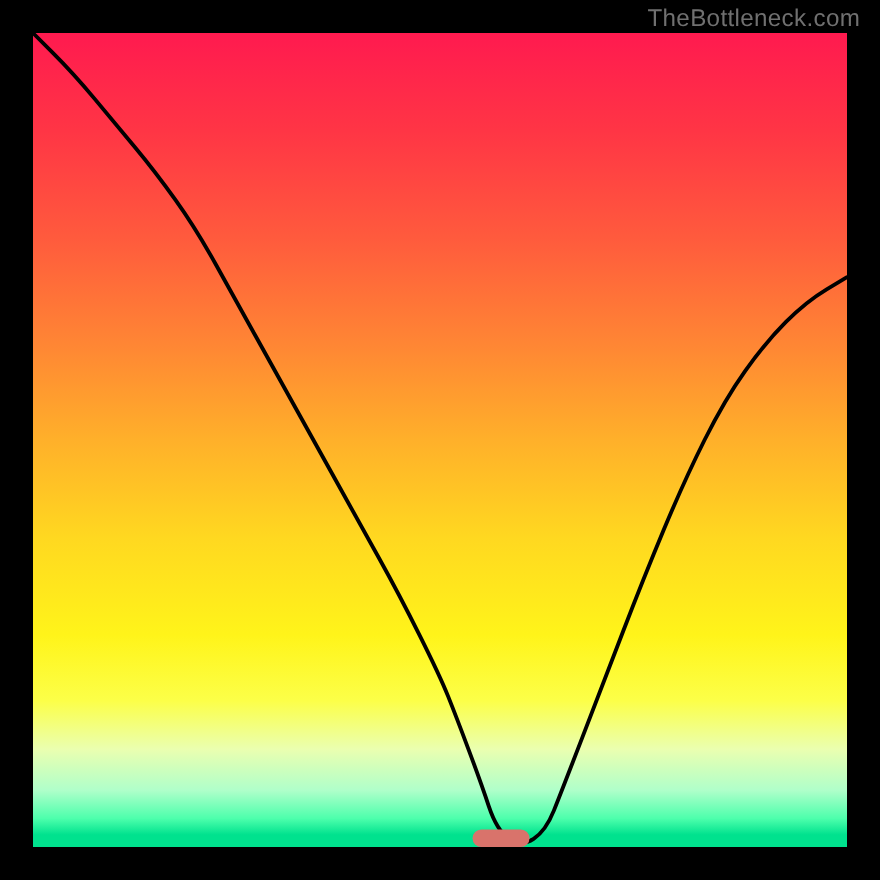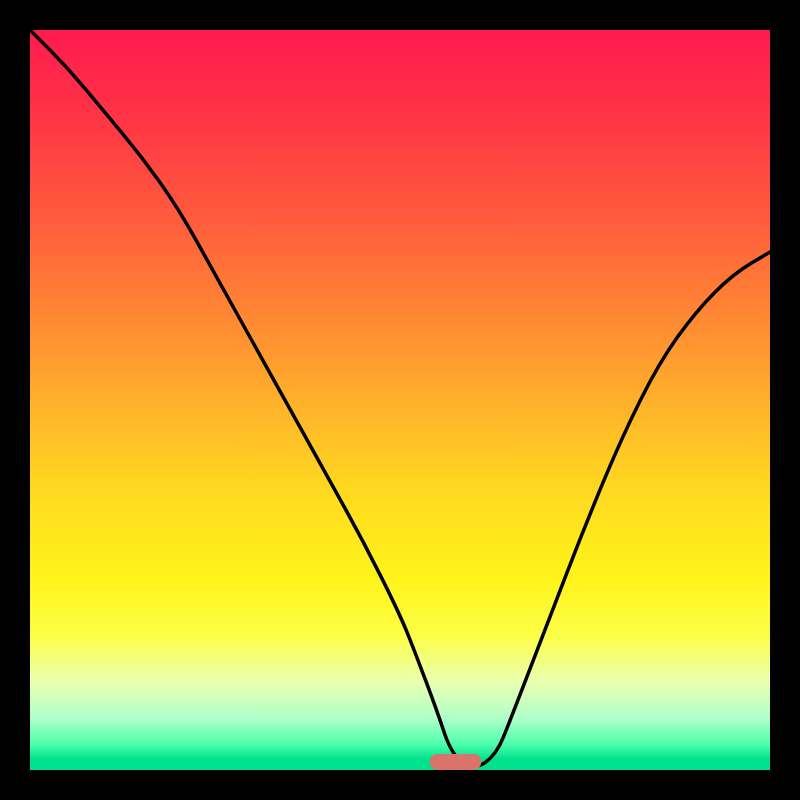--- a/index.html
+++ b/index.html
@@ -49,13 +49,14 @@
           <stop offset="96.5%" stop-color="#4dffac"></stop>
           <stop offset="98.5%" stop-color="#00e28e"></stop>
           <stop offset="100%" stop-color="#00e28e"></stop>
         </linearGradient>
   </defs>
   <rect id="plot-bg" fill="url(#bg-grad)" x="30" y="30" width="740" height="740"></rect>
   <path id="curve" fill="none" stroke="#000" stroke-width="3.5" stroke-linecap="round" d="M 30 30 Q 30 30 48.5 48.500000000000014 Q 67 67.00000000000003 85.5 89.20000000000002 Q 104 111.39999999999999 122.5 133.6 Q 141 155.8 159.5 181.7 Q 178 207.6 196.5 240.89999999999998 Q 215 274.19999999999993 233.5 307.5 Q 252 340.8 270.5 374.1 Q 289 407.40000000000003 307.5 440.70000000000005 Q 326 474 344.5 507.29999999999995 Q 363 540.5999999999999 381.5 577.5999999999999 Q 400 614.6 407.4 633.1 Q 414.8 651.6 425.90000000000003 681.2 Q 437.00000000000006 710.8000000000001 444.4 733 Q 451.79999999999995 755.1999999999999 462.9 762.5999999999999 Q 474 770 485.1 762.5999999999999 Q 496.2 755.1999999999999 503.6 736.6999999999999 Q 511 718.1999999999999 529.5 670.0999999999999 Q 548 622 566.5 573.9 Q 585 525.8 603.5 481.4 Q 622 437.00000000000006 640.5 400 Q 659 362.99999999999994 677.5 337.09999999999997 Q 696 311.2 714.5 292.69999999999993 Q 733 274.19999999999993 751.5 263.09999999999997 L 770 252.00000000000003"></path>
   <rect id="marker" x="429.59999999999997" y="754" width="51.800000000000004" height="16" rx="8" ry="8" fill="#d9736b"></rect>
 </svg>
 
+<div class="watermark">TheBottleneck.com</div>
 </div>
 
 </body></html>

